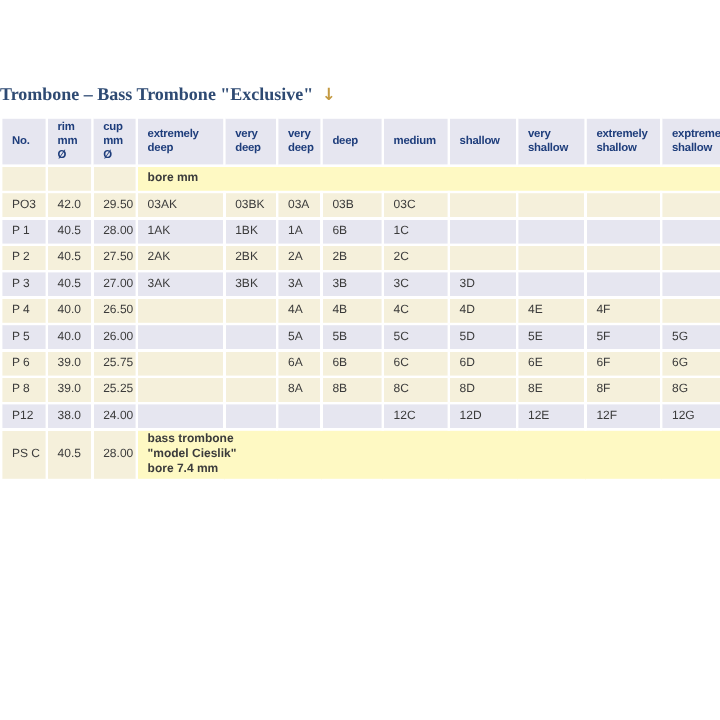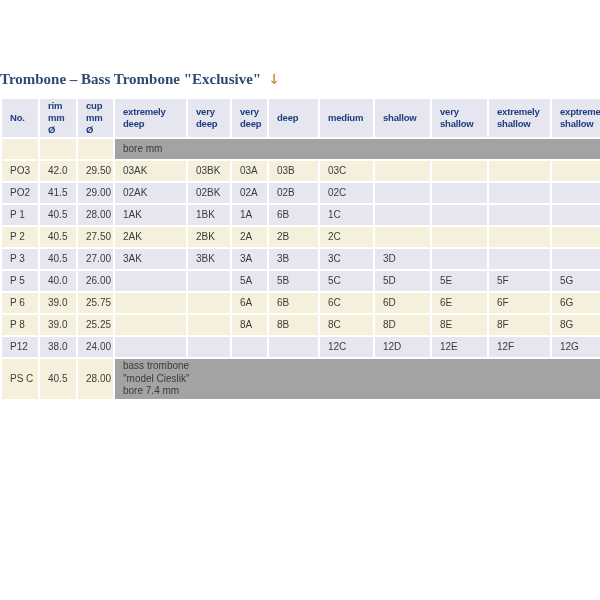--- a/index.html
+++ b/index.html
@@ -46,21 +46,21 @@
   td{
     font-size:10px;
     color:#3b3b3b;
     height:18px;
     line-height:12px;
     white-space:nowrap;
     overflow:hidden;
   }
   tr.cream td{background:#f5f0db;}
   tr.lav td{background:#e6e6f0;}
-  tbody tr td.pink{background:#a3a3a3;}
+  tbody tr td.pink{background:#fef9c3;font-weight:bold;}
   td.note-cell{
     white-space:pre-line;
     height:36px;
     line-height:12.5px;
     overflow:visible;
   }
 </style>
 </head>
 <body>
 
@@ -120,34 +120,20 @@
         <td>03BK</td>
         <td>03A</td>
         <td>03B</td>
         <td>03C</td>
         <td></td>
         <td></td>
         <td></td>
         <td></td>
       </tr>
       <tr class="lav">
-        <td>PO2</td>
-        <td>41.5</td>
-        <td>29.00</td>
-        <td>02AK</td>
-        <td>02BK</td>
-        <td>02A</td>
-        <td>02B</td>
-        <td>02C</td>
-        <td></td>
-        <td></td>
-        <td></td>
-        <td></td>
-      </tr>
-      <tr class="lav">
         <td>P 1</td>
         <td>40.5</td>
         <td>28.00</td>
         <td>1AK</td>
         <td>1BK</td>
         <td>1A</td>
         <td>6B</td>
         <td>1C</td>
         <td></td>
         <td></td>
@@ -175,20 +161,34 @@
         <td>3AK</td>
         <td>3BK</td>
         <td>3A</td>
         <td>3B</td>
         <td>3C</td>
         <td>3D</td>
         <td></td>
         <td></td>
         <td></td>
       </tr>
+      <tr class="cream">
+        <td>P 4</td>
+        <td>40.0</td>
+        <td>26.50</td>
+        <td></td>
+        <td></td>
+        <td>4A</td>
+        <td>4B</td>
+        <td>4C</td>
+        <td>4D</td>
+        <td>4E</td>
+        <td>4F</td>
+        <td></td>
+      </tr>
       <tr class="lav">
         <td>P 5</td>
         <td>40.0</td>
         <td>26.00</td>
         <td></td>
         <td></td>
         <td>5A</td>
         <td>5B</td>
         <td>5C</td>
         <td>5D</td>

